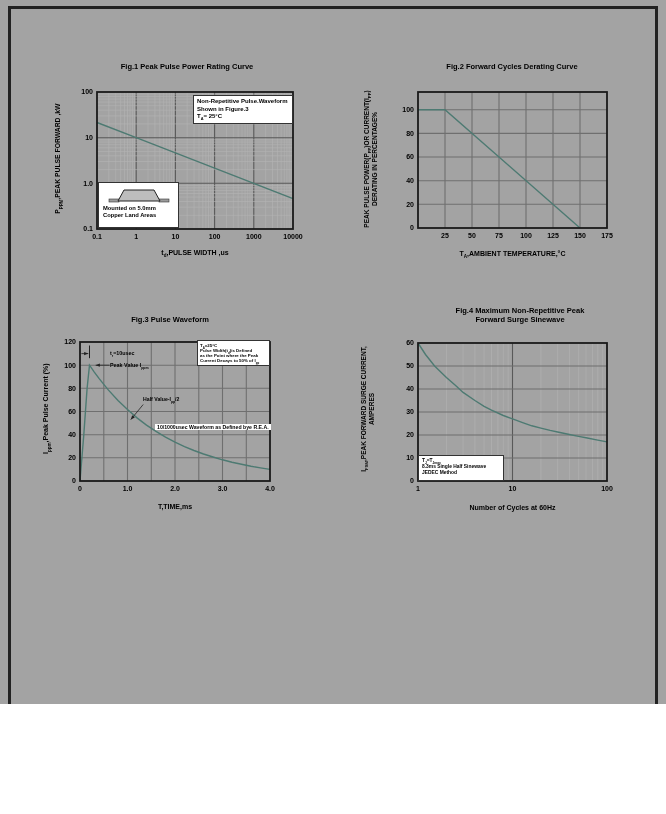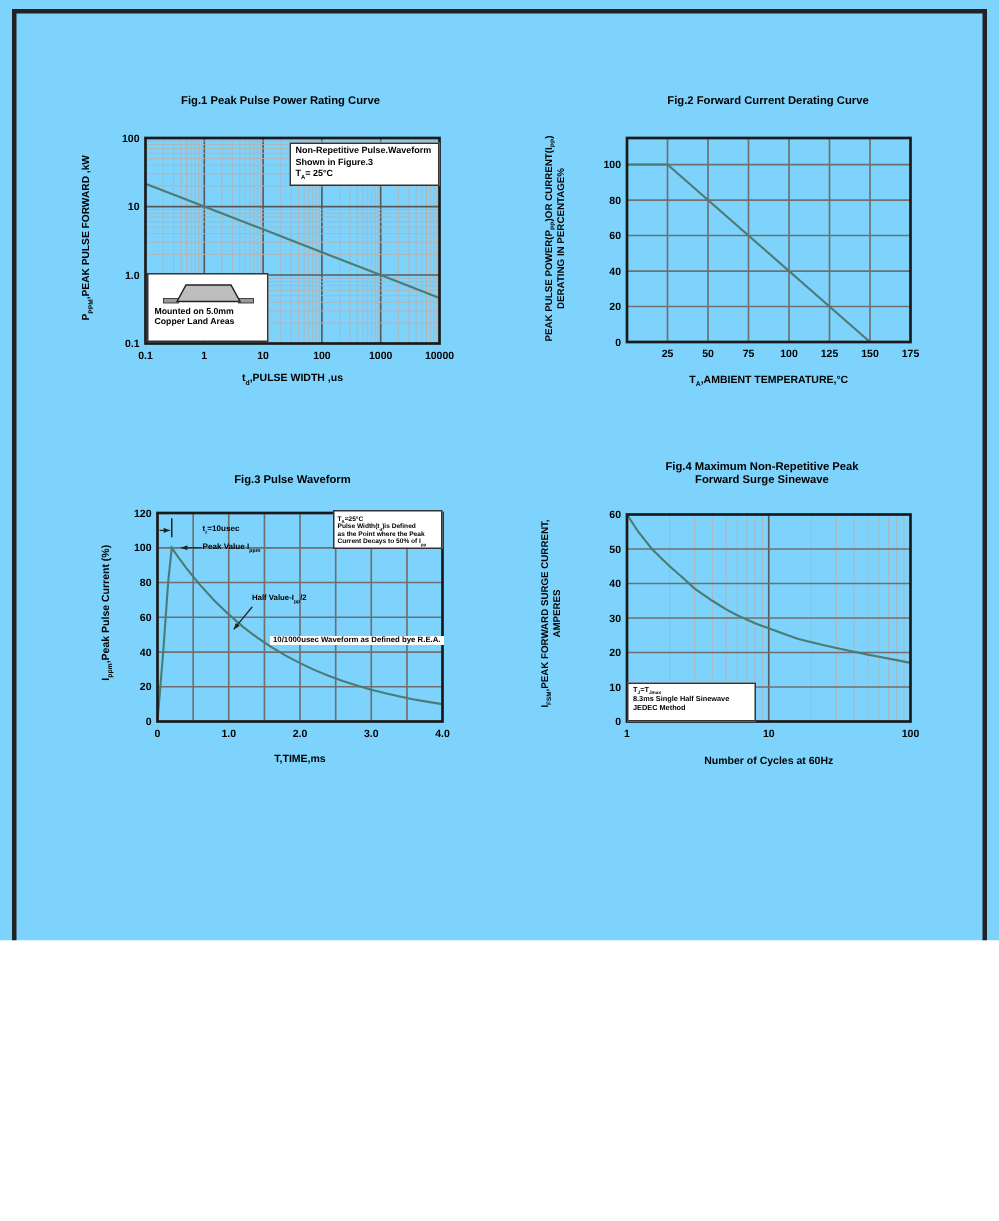--- a/index.html
+++ b/index.html
@@ -1,16 +1,16 @@
 <!DOCTYPE html>
 <html><head>
 <meta charset="utf-8">
 <style>
   html,body{margin:0;padding:0;background:#ffffff;}
-  .page{position:relative;width:666px;height:627px;background:#7dd3fc;
+  .page{position:relative;width:666px;height:704px;background:#a3a3a3;
         font-family:"Liberation Sans",sans-serif;overflow:hidden;}
   .frame{position:absolute;left:8px;top:6px;width:644px;height:788px;border:3px solid #222;}
   .fig{position:absolute;}
   .fig-title{position:absolute;font-size:7.5px;font-weight:bold;color:#000;text-align:center;line-height:9px;}
   .chart-svg{position:absolute;left:0;top:0;}
   .tk{font-family:"Liberation Sans",sans-serif;font-weight:bold;font-size:7px;fill:#000;}
   .ylab{position:absolute;transform:rotate(-90deg);font-weight:bold;font-size:6.8px;
         white-space:nowrap;text-align:center;color:#000;width:200px;}
   .ylab2{line-height:8px;font-size:6.5px;}
   .xlab{position:absolute;font-weight:bold;font-size:7px;text-align:center;color:#000;}
@@ -127,21 +127,21 @@
         <rect x="1" y="12" width="10" height="3" fill="#9a9a9a" stroke="#333" stroke-width="0.6"></rect>
         <rect x="51" y="12" width="10" height="3" fill="#9a9a9a" stroke="#333" stroke-width="0.6"></rect>
         <polygon points="10,14 16,3 46,3 52,14" fill="#bdbdbd" stroke="#222" stroke-width="1"></polygon>
       </svg>
       <div class="inset-text">Mounted on 5.0mm</div>
       <div class="inset-text">Copper Land Areas</div>
     </div>
   </div>
 
   <div class="fig" style="left:350px;top:52px;width:280px;height:245px;">
-    <div class="fig-title" style="left:42px;top:10px;width:240px;">Fig.2  Forward Current Derating Curve</div>
+    <div class="fig-title" style="left:42px;top:10px;width:240px;">Fig.2  Forward Cycles Derating Curve</div>
     <svg class="chart-svg" width="280" height="200">
         <line x1="95.0" y1="40.0" x2="95.0" y2="176.0" stroke="#6f6f6f" stroke-width="1.1"></line>
         <line x1="122.0" y1="40.0" x2="122.0" y2="176.0" stroke="#6f6f6f" stroke-width="1.1"></line>
         <line x1="149.0" y1="40.0" x2="149.0" y2="176.0" stroke="#6f6f6f" stroke-width="1.1"></line>
         <line x1="176.0" y1="40.0" x2="176.0" y2="176.0" stroke="#6f6f6f" stroke-width="1.1"></line>
         <line x1="203.0" y1="40.0" x2="203.0" y2="176.0" stroke="#6f6f6f" stroke-width="1.1"></line>
         <line x1="230.0" y1="40.0" x2="230.0" y2="176.0" stroke="#6f6f6f" stroke-width="1.1"></line>
         <line x1="68.0" y1="152.3" x2="257.0" y2="152.3" stroke="#6f6f6f" stroke-width="1.1"></line>
         <line x1="68.0" y1="128.7" x2="257.0" y2="128.7" stroke="#6f6f6f" stroke-width="1.1"></line>
         <line x1="68.0" y1="105.0" x2="257.0" y2="105.0" stroke="#6f6f6f" stroke-width="1.1"></line>
@@ -163,21 +163,21 @@
         <text class="tk" x="64" y="83.8" text-anchor="end">80</text>
         <text class="tk" x="64" y="60.1" text-anchor="end">100</text>
       </svg>
     <div class="ylab ylab2" style="left:-79px;top:99px;">
       <div><span>PEAK  PULSE  POWER(P</span><sub>PP</sub><span>)OR CURRENT(I</span><sub>PP</sub><span>)</span></div>
       <div>DERATING IN PERCENTAGE%</div>
     </div>
     <div class="xlab" style="left:68px;top:198px;width:189px;"><span>T</span><sub>A</sub><span>,AMBIENT TEMPERATURE,°C</span></div>
   </div>
 
-  <div class="fig" style="left:38px;top:302px;width:285px;height:245px;text-decoration:underline;">
+  <div class="fig" style="left:13px;top:302px;width:285px;height:245px;text-decoration:underline;">
     <div class="fig-title" style="left:37px;top:13px;width:240px;">Fig.3  Pulse Waveform</div>
     <svg class="chart-svg" width="285" height="200">
         <line x1="90.8" y1="40.0" x2="90.8" y2="179.0" stroke="#6f6f6f" stroke-width="1.1"></line>
         <line x1="114.5" y1="40.0" x2="114.5" y2="179.0" stroke="#6f6f6f" stroke-width="1.1"></line>
         <line x1="138.3" y1="40.0" x2="138.3" y2="179.0" stroke="#6f6f6f" stroke-width="1.1"></line>
         <line x1="162.0" y1="40.0" x2="162.0" y2="179.0" stroke="#6f6f6f" stroke-width="1.1"></line>
         <line x1="185.8" y1="40.0" x2="185.8" y2="179.0" stroke="#6f6f6f" stroke-width="1.1"></line>
         <line x1="209.5" y1="40.0" x2="209.5" y2="179.0" stroke="#6f6f6f" stroke-width="1.1"></line>
         <line x1="233.3" y1="40.0" x2="233.3" y2="179.0" stroke="#6f6f6f" stroke-width="1.1"></line>
         <line x1="67.0" y1="155.8" x2="257.0" y2="155.8" stroke="#6f6f6f" stroke-width="1.1"></line>
@@ -215,21 +215,21 @@
       <div><span>as the Point where the Peak</span></div>
       <div><span>Current Decays to 50% of I</span><sub>pp</sub></div>
     </div>
     <div class="ann" style="left:97px;top:48px;font-size:5.4px;"><span>t</span><sub>r</sub><span>=10usec</span></div>
     <div class="ann" style="left:97px;top:60px;font-size:5.4px;"><span>Peak  Value   I</span><sub>ppm</sub></div>
     <div class="ann" style="left:130px;top:94px;font-size:5.2px;"><span>Half  Value-I</span><sub>pp</sub><span>/2</span></div>
     <div class="ann" style="left:142px;top:122px;font-size:5.2px;background:#fff;padding:0 2px;">10/1000usec  Waveform as Defined bye R.E.A.</div>
   </div>
 
   <div class="fig" style="left:350px;top:302px;width:280px;height:245px;">
-    <div class="fig-title" style="left:38px;top:4px;width:240px;">
+    <div class="fig-title" style="left:50px;top:4px;width:240px;">
       <div>Fig.4  Maximum Non-Repetitive Peak</div>
       <div>Forward Surge Sinewave</div>
     </div>
     <svg class="chart-svg" width="280" height="200">
         <line x1="96.4" y1="41.0" x2="96.4" y2="179.0" stroke="#b3b3b3" stroke-width="0.6"></line>
         <line x1="113.1" y1="41.0" x2="113.1" y2="179.0" stroke="#b3b3b3" stroke-width="0.6"></line>
         <line x1="124.9" y1="41.0" x2="124.9" y2="179.0" stroke="#b3b3b3" stroke-width="0.6"></line>
         <line x1="134.1" y1="41.0" x2="134.1" y2="179.0" stroke="#b3b3b3" stroke-width="0.6"></line>
         <line x1="141.5" y1="41.0" x2="141.5" y2="179.0" stroke="#b3b3b3" stroke-width="0.6"></line>
         <line x1="147.9" y1="41.0" x2="147.9" y2="179.0" stroke="#b3b3b3" stroke-width="0.6"></line>

